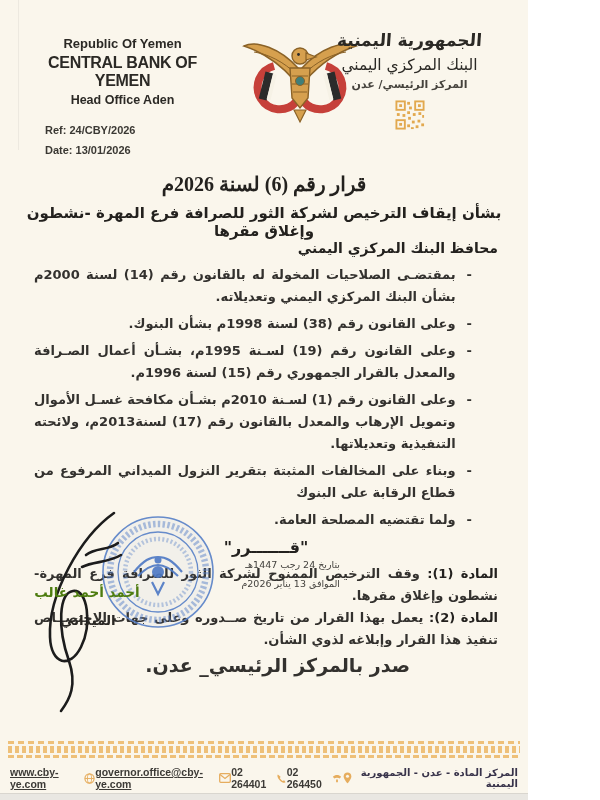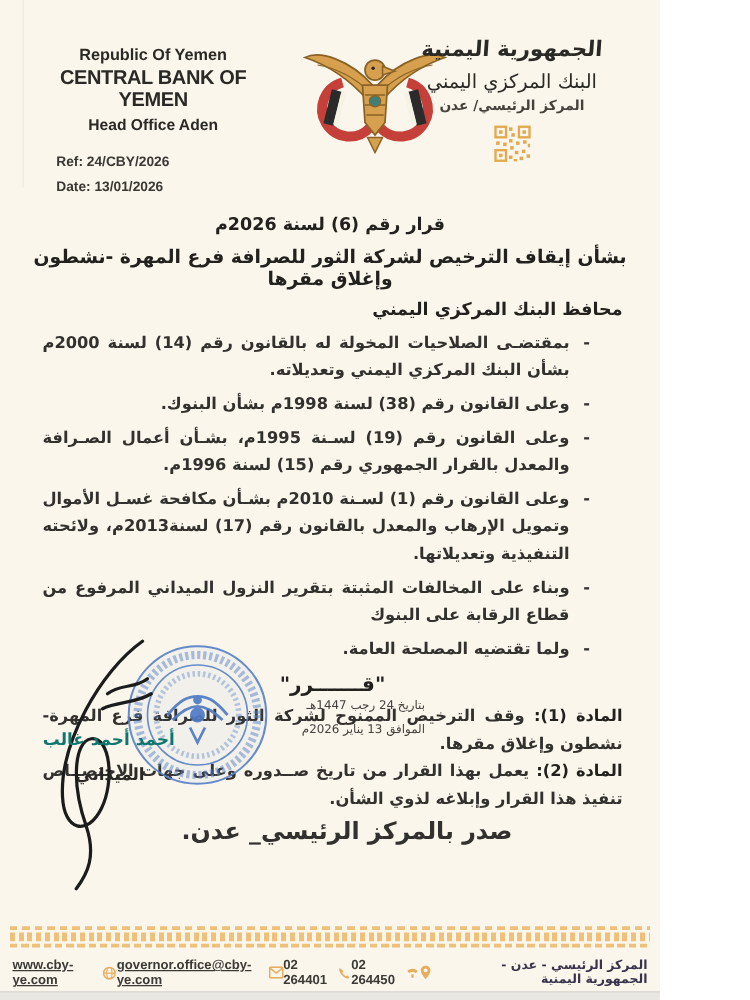--- a/index.html
+++ b/index.html
@@ -20,37 +20,37 @@
   .refblock { margin-top:14px; text-align:left; padding-left:25px; }
   .refblock div { font-size:11px; font-weight:700; line-height:1.8; color:#3a3833; }
   .emblem { position:absolute; left:240px; top:26px; width:120px; height:102px; }
   .hdr-right { position:absolute; right:16px; top:30px; width:205px; text-align:center; color:#2b2925; }
   .hdr-right .callig { font-size:17px; font-weight:700; transform:skewX(-4deg); }
   .hdr-right .bank { font-size:15.5px; font-weight:400; margin-top:6px; }
   .hdr-right .office { font-size:11px; font-weight:700; margin-top:4px; color:#45423c; }
   .qr { margin:9px auto 0; width:30px; height:30px; display:block; }
   
   .title-block { position:absolute; top:172px; left:0; width:100%; text-align:center; color:#23211e; }
-  .title-block .t1 { font-size:14px; font-weight:700; }
+  .title-block .t1 { font-size:20px; font-weight:700;font-family:Liberation Serif, serif; }
   .title-block .t2 { font-size:15px; font-weight:700; margin-top:8px; }
   
   .body-block { position:absolute; top:240px; left:34px; right:30px; }
   .salutation { font-size:14px; font-weight:700; margin-bottom:8px; color:#23211e; }
   .bullet { display:flex; gap:11px; padding-right:26px; margin-bottom:5px; }
   .bullet .mark { font-weight:700; font-size:13px; line-height:22px; }
   .bullet .txt { font-size:13px; font-weight:600; line-height:22px; text-align:justify; flex:1; }
   .decree-heading { text-align:center; font-size:16px; font-weight:700; margin:7px 0 6px; color:#23211e; letter-spacing:1px; }
   .article { font-size:13px; line-height:22px; font-weight:600; text-align:justify; }
   .article b { font-weight:700; color:#23211e; }
   .issued { font-size:19px; font-weight:700; margin-top:3px; margin-right:88px; }
   
   .date-block { position:absolute; left:230px; top:556px; width:110px; direction:rtl; font-size:9.5px; font-weight:400; line-height:1.95; color:#44423e; }
   .stamp { position:absolute; left:98px; top:512px; width:120px; height:120px; opacity:0.92; }
   .sig { position:absolute; left:28px; top:503px; width:124px; height:212px; }
-  .sig-name { position:absolute; left:24px; top:584px; width:126px; text-align:center; font-size:13.5px; font-weight:700; color:#0f766e; }
+  .sig-name { position:absolute; left:24px; top:584px; width:126px; text-align:center; font-size:13.5px; font-weight:700; color:#4d7c0f; }
   .sig-title { position:absolute; left:38px; top:612px; width:100px; text-align:center; font-size:13.5px; font-weight:700; letter-spacing:2px; color:#2a2824; }
   
   .footer { position:absolute; left:0; right:0; bottom:10px; }
   .band {
     margin:0 8px; height:17px;
     background-image:
       repeating-linear-gradient(90deg, #eec079 0 6px, rgba(0,0,0,0) 6px 10px),
       repeating-linear-gradient(90deg, #eec079 0 4px, rgba(0,0,0,0) 4px 7px),
       repeating-linear-gradient(90deg, #eec079 0 6px, rgba(0,0,0,0) 6px 9px);
     background-size:100% 3px, 100% 7px, 100% 3px;
@@ -245,21 +245,21 @@
         </svg>
       </span>
       <span class="contact">
         <span class="txt">02 264450</span>
         <svg class="icon" width="12" height="11" viewBox="0 0 12 12">
           <path d="M1.5 4 C4 1.5 8 1.5 10.5 4 L9 6 C7.5 4.8 4.5 4.8 3 6 Z" fill="#e6ad5e"></path>
           <path d="M5 7 H7 V10 H5 Z" fill="#e6ad5e"></path>
         </svg>
       </span>
       <span class="contact ar">
-        <span class="txt">المركز الرئيسي - عدن - الجمهورية اليمنية</span>
+        <span class="txt">المركز المادة - عدن - الجمهورية اليمنية</span>
         <svg class="icon" width="9" height="12" viewBox="0 0 10 13">
           <path d="M5 0.5 C2.5 0.5 0.7 2.3 0.7 4.7 C0.7 7.6 5 12.4 5 12.4 C5 12.4 9.3 7.6 9.3 4.7 C9.3 2.3 7.5 0.5 5 0.5 Z" fill="#e6ad5e"></path>
           <circle cx="5" cy="4.6" r="1.7" fill="#faf6ec"></circle>
         </svg>
       </span>
     </div>
   </div>
 
   <div class="scan-edge"></div>
 </div>

